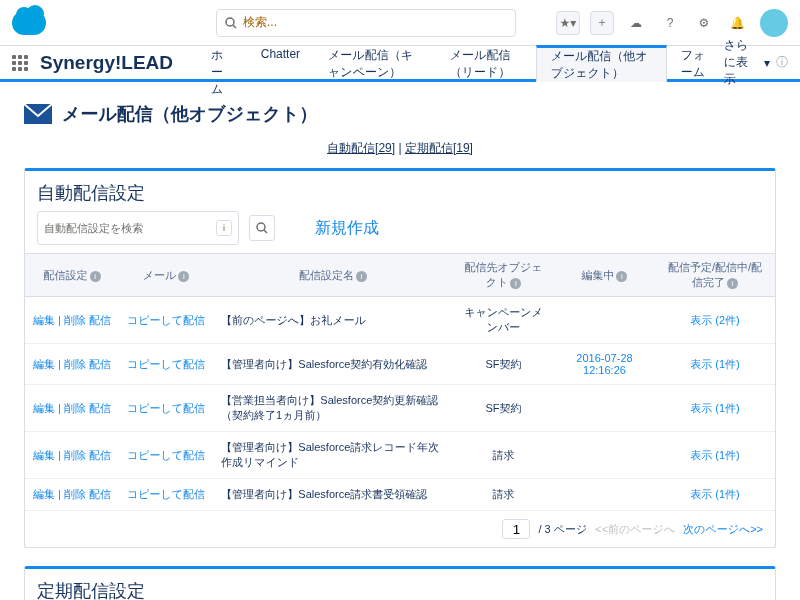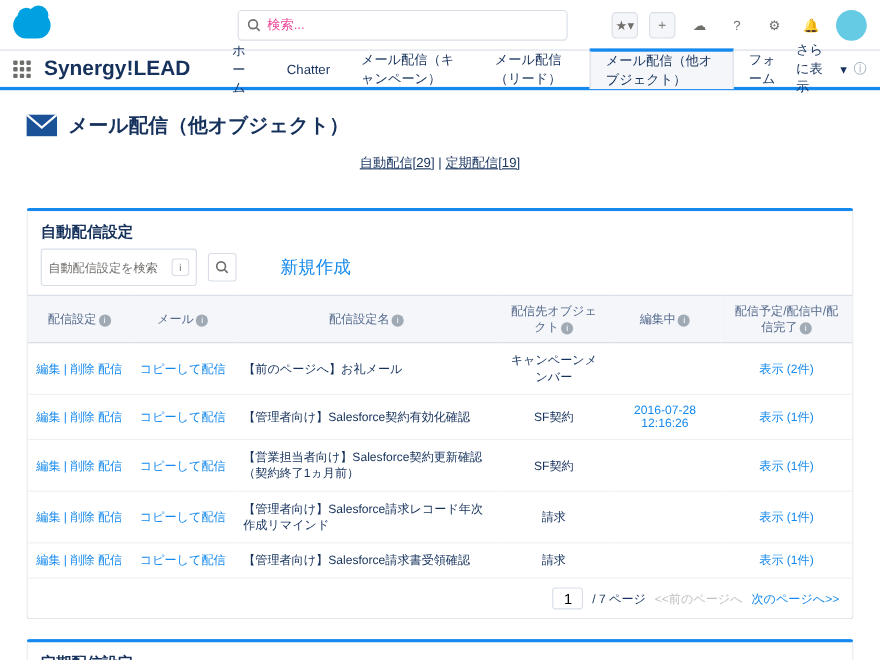--- a/index.html
+++ b/index.html
@@ -1,45 +1,45 @@
 <!DOCTYPE html>
 <html><head>
 <meta charset="utf-8">
 <style>
 * { box-sizing: border-box; margin: 0; padding: 0; }
 body { font-family: "Hiragino Kaku Gothic Pro", Meiryo, sans-serif; font-size: 12px; color: #16325c; background: #fff; }
 .header { height: 46px; background: #fff; border-bottom: 1px solid #d8dde6; display: flex; align-items: center; padding: 0 12px; }
 .cloud-logo { width: 34px; height: 24px; background: #00a1e0; border-radius: 12px; position: relative; margin-right: 10px; }
 .cloud-logo::before { content: ''; position: absolute; width: 16px; height: 16px; background: #00a1e0; border-radius: 50%; top: -4px; left: 4px; }
 .cloud-logo::after { content: ''; position: absolute; width: 18px; height: 18px; background: #00a1e0; border-radius: 50%; top: -6px; right: 2px; }
-.search-box { margin-left: 160px; width: 300px; height: 28px; border: 1px solid #d8dde6; border-radius: 4px; display: flex; align-items: center; padding: 0 8px; color: #ec4899; }
+.search-box { margin-left: 160px; width: 300px; height: 28px; border: 1px solid #d8dde6; border-radius: 4px; display: flex; align-items: center; padding: 0 8px; color: #a16207; }
 .search-box svg { margin-right: 6px; }
 .header-icons { margin-left: auto; display: flex; align-items: center; gap: 10px; }
 .icon-btn { width: 24px; height: 24px; display: flex; align-items: center; justify-content: center; color: #706e6b; cursor: pointer; border: 1px solid #d8dde6; border-radius: 4px; background: #f4f6f9; }
 .icon-btn.plain { border: none; background: none; }
 .avatar { width: 28px; height: 28px; border-radius: 50%; background: #65cae4; }
 .nav { height: 36px; border-bottom: 3px solid #1589ee; display: flex; align-items: center; padding: 0 12px; }
 .waffle { display: grid; grid-template-columns: repeat(3, 4px); gap: 2px; margin-right: 12px; cursor: pointer; }
 .waffle span { width: 4px; height: 4px; background: #706e6b; border-radius: 1px; }
 .app-name { font-size: 19px; font-weight: bold; margin-right: 24px; }
-.nav-tabs { display: flex; gap: 0; height: 100%; align-items: center; }
+.nav-tabs { display: flex; gap: 0; height: 100%; align-items: flex-start; }
 .nav-tab { padding: 0 14px; display: flex; align-items: center; cursor: pointer; color: #16325c; border-top: 1px solid transparent; }
 .nav-tab.active { background: #f4f6f9; border-left: 1px solid #d8dde6; border-right: 1px solid #d8dde6; border-top: 3px solid #1589ee; margin-top: -1px; }
 .nav-more { margin-left: auto; display: flex; align-items: center; gap: 6px; color: #16325c; cursor: pointer; }
 .page-body { padding: 20px 24px; }
 .page-title { display: flex; align-items: center; gap: 10px; margin-bottom: 14px; }
 .page-title-icon { width: 28px; height: 20px; }
 .page-title h1 { font-size: 18px; font-weight: bold; }
-.sub-links { text-align: center; font-size: 12px; margin-bottom: 32px; }
+.sub-links { text-align: center; font-size: 12px; margin-bottom: 11px; }
 .sub-links a { color: #16325c; text-decoration: underline; cursor: pointer; }
 .panel { border: 1px solid #d8dde6; border-top: 3px solid #1589ee; border-radius: 3px; margin-bottom: 18px; }
 .panel-head { padding: 10px 12px 8px; }
-.panel-title { font-size: 14px; font-weight: bold; margin-bottom: 6px; }
+.panel-title { font-size: 18px; font-weight: normal; margin-bottom: 6px; }
 .panel-controls { display: flex; align-items: center; gap: 10px; }
-.filter-box { display: flex; align-items: center; width: 142px; height: 26px; border: 1px solid #d8dde6; border-radius: 3px; padding: 16px 6px; color: #706e6b; font-size: 11px; }
+.filter-box { display: flex; align-items: center; width: 202px; height: 26px; border: 1px solid #d8dde6; border-radius: 3px; padding: 16px 6px; color: #706e6b; font-size: 11px; }
 .filter-box .clear { margin-left: auto; border: 1px solid #d8dde6; border-radius: 3px; width: 16px; height: 16px; display: flex; align-items: center; justify-content: center; font-size: 9px; }
 .sq-btn { width: 26px; height: 26px; border: 1px solid #d8dde6; border-radius: 3px; display: flex; align-items: center; justify-content: center; cursor: pointer; }
 .link-btn { color: #1589ee; cursor: pointer; font-size: 16px; margin-left: 30px; }
 table { width: 100%; border-collapse: collapse; font-size: 11px; }
 th { background: #f4f6f9; border-top: 1px solid #d8dde6; border-bottom: 1px solid #d8dde6; padding: 6px 8px; text-align: center; font-weight: normal; color: #54698d; }
 th .info { display: inline-block; width: 11px; height: 11px; border-radius: 50%; background: #9faab5; color: #fff; font-size: 8px; line-height: 11px; text-align: center; margin-left: 2px; }
 td { border-bottom: 1px solid #f0f0f0; padding: 8px 8px; text-align: center; vertical-align: middle; }
 td.left { text-align: left; }
 .action-links { color: #1589ee; white-space: nowrap; }
 .action-links span { cursor: pointer; }
@@ -175,21 +175,21 @@
             <td class="action-links"><span>コピーして配信</span></td>
             <td class="left">【管理者向け】Salesforce請求書受領確認</td>
             <td>請求</td>
             <td><span class="blue-link"></span></td>
             <td><span class="blue-link">表示 (1件)</span></td>
           </tr>
         </tbody>
     </table>
     <div class="pager">
       <input value="1" style="">
-      <span>/ 7 ページ</span>
+      <span>/ 3 ページ</span>
       <span class="disabled">&lt;&lt;前のページへ</span>
       <span class="blue-link">次のページへ&gt;&gt;</span>
     </div>
   </div>
 
   <div class="panel">
     <div class="panel-head">
       <div class="panel-title">定期配信設定</div>
       <div class="panel-controls">
         <div class="filter-box">

